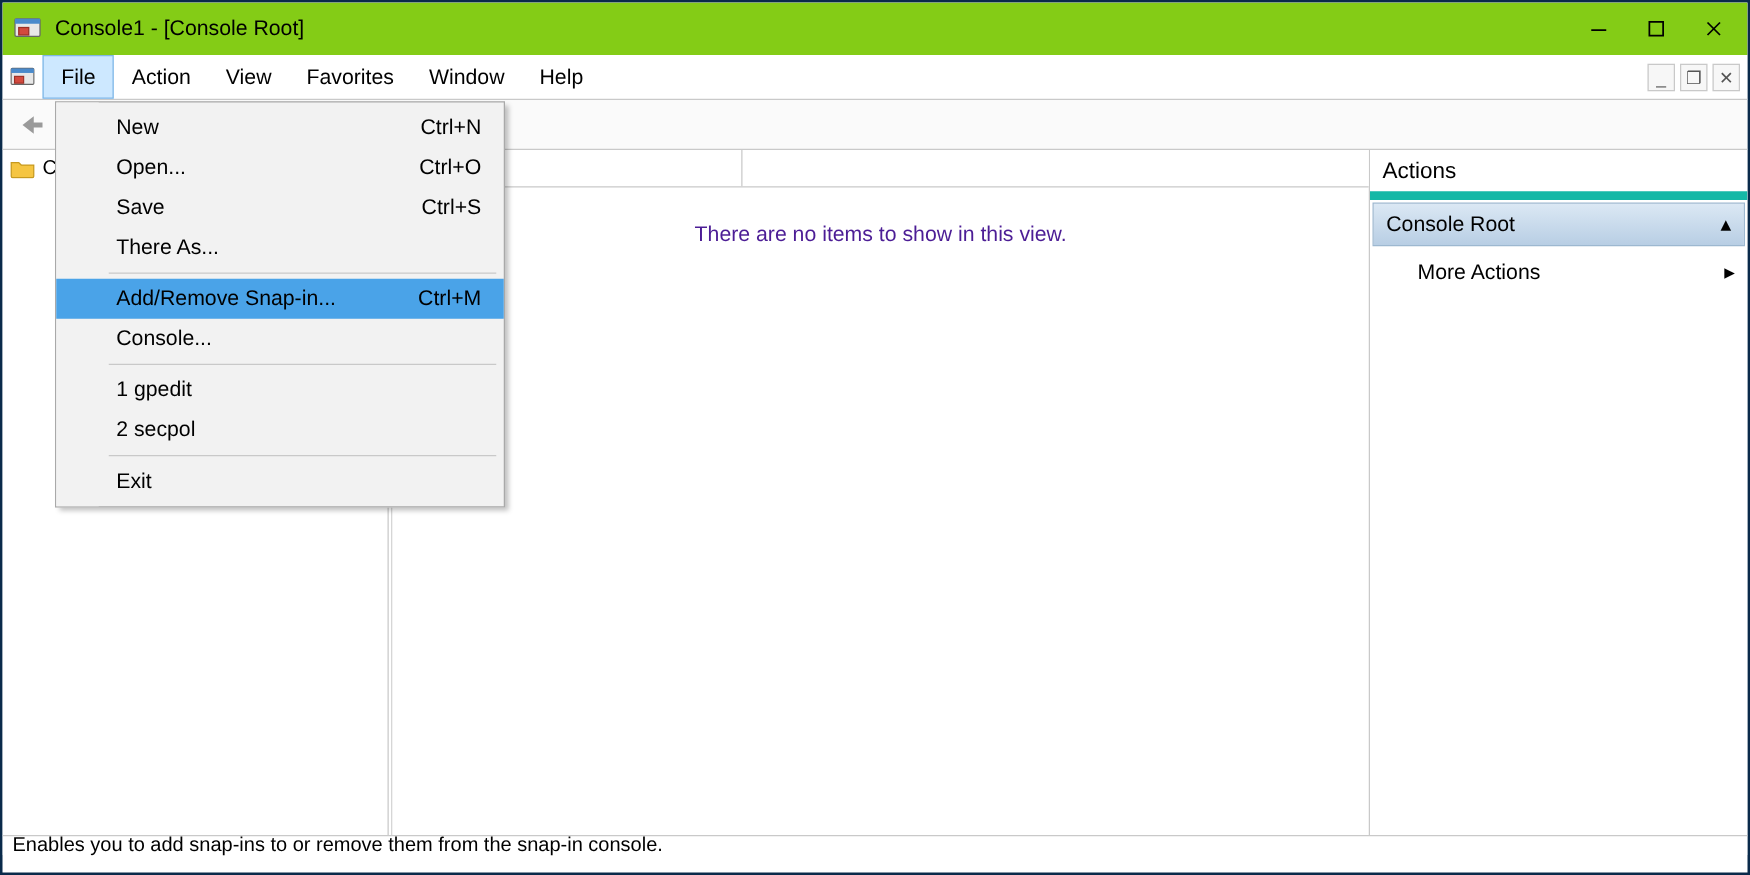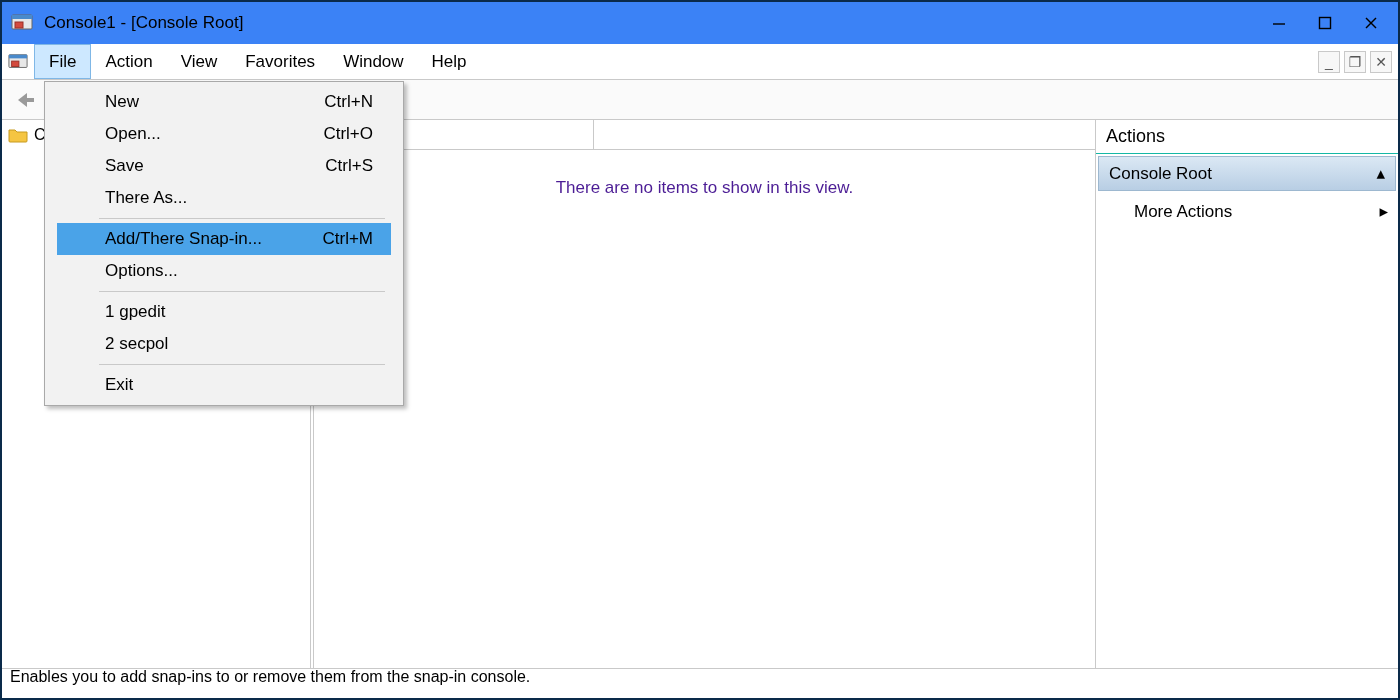--- a/index.html
+++ b/index.html
@@ -14,21 +14,21 @@
     position: relative;
     color: #000;
   }
 
   
   .titlebar {
     height: 42px;
     display: flex;
     align-items: center;
     padding: 0 4px 0 8px;
-    background: #3b82f6;
+    background: #84cc16;
   }
   .titlebar .app-icon {
     width: 24px; height: 24px;
     margin-right: 10px;
     display: flex; align-items: center; justify-content: center;
   }
   .titlebar .title { font-size: 17px; }
   .titlebar .spacer { flex: 1; }
   .titlebar .win-ctrl {
     width: 46px; height: 38px;
@@ -131,21 +131,21 @@
     color: #4c1d95;
   }
 
   .actions-pane {
     width: 302px;
     background: #fff;
   }
   .actions-header {
     padding: 6px 10px;
     font-size: 18px;
-    border-bottom: 1px solid #14b8a6;
+    border-bottom: 7px solid #14b8a6;
   }
   .actions-section-head {
     background: linear-gradient(#dbe8f4, #b8cee4);
     border: 1px solid #9db8d0;
     margin: 2px;
     padding: 6px 10px;
     display: flex; align-items: center; justify-content: space-between;
     font-size: 17px;
   }
   .actions-item {
@@ -167,21 +167,21 @@
   
   .dropdown {
     position: absolute;
     top: 79px; 
     left: 42px;
     width: 360px;
     background: #f2f2f2;
     border: 1px solid #a9a9a9;
     box-shadow: 3px 3px 4px rgba(0,0,0,.25);
     z-index: 100;
-    padding: 4px 12px;
+    padding: 4px 0;
   }
   .dropdown .dd-gutter {
     position: absolute;
     left: 0; top: 0; bottom: 0;
     width: 34px;
     background: #f2f2f2;
   }
   .dd-item {
     position: relative;
     display: flex;
@@ -335,25 +335,25 @@
     <span class="accel">Ctrl+S</span>
   </div>
   <div class="dd-item">
     <span class="lbl">There As...</span>
     <span class="accel"></span>
   </div>
 
   <div class="dd-sep"></div>
 
   <div class="dd-item highlight">
-    <span class="lbl">Add/There Snap-in...</span>
+    <span class="lbl">Add/Remove Snap-in...</span>
     <span class="accel">Ctrl+M</span>
   </div>
   <div class="dd-item">
-    <span class="lbl">Options...</span>
+    <span class="lbl">Console...</span>
     <span class="accel"></span>
   </div>
 
   <div class="dd-sep"></div>
 
   <div class="dd-item">
     <span class="lbl">1 gpedit</span>
   </div>
   <div class="dd-item">
     <span class="lbl">2 secpol</span>

